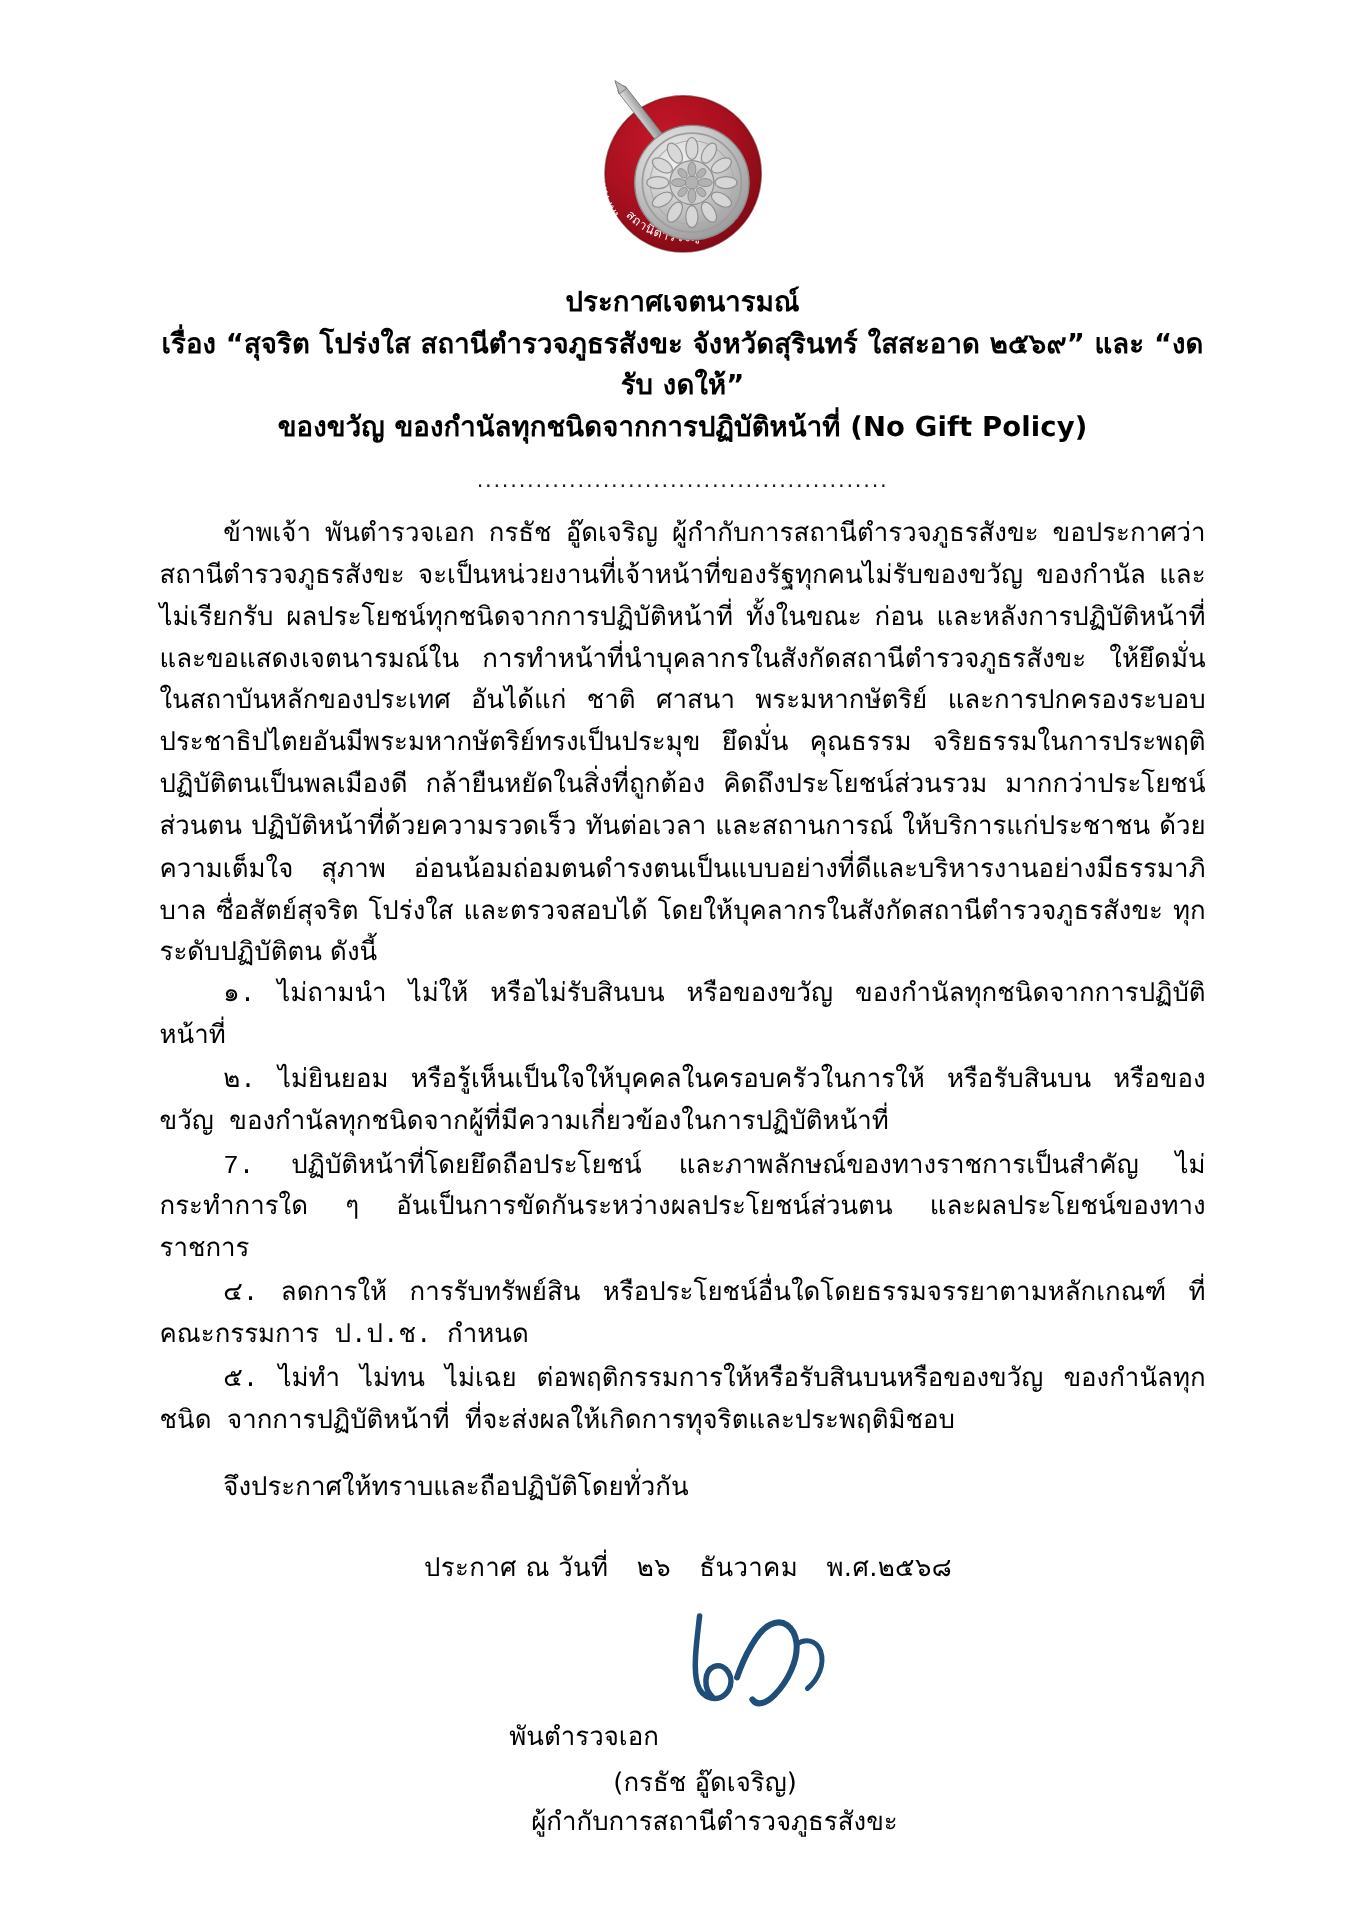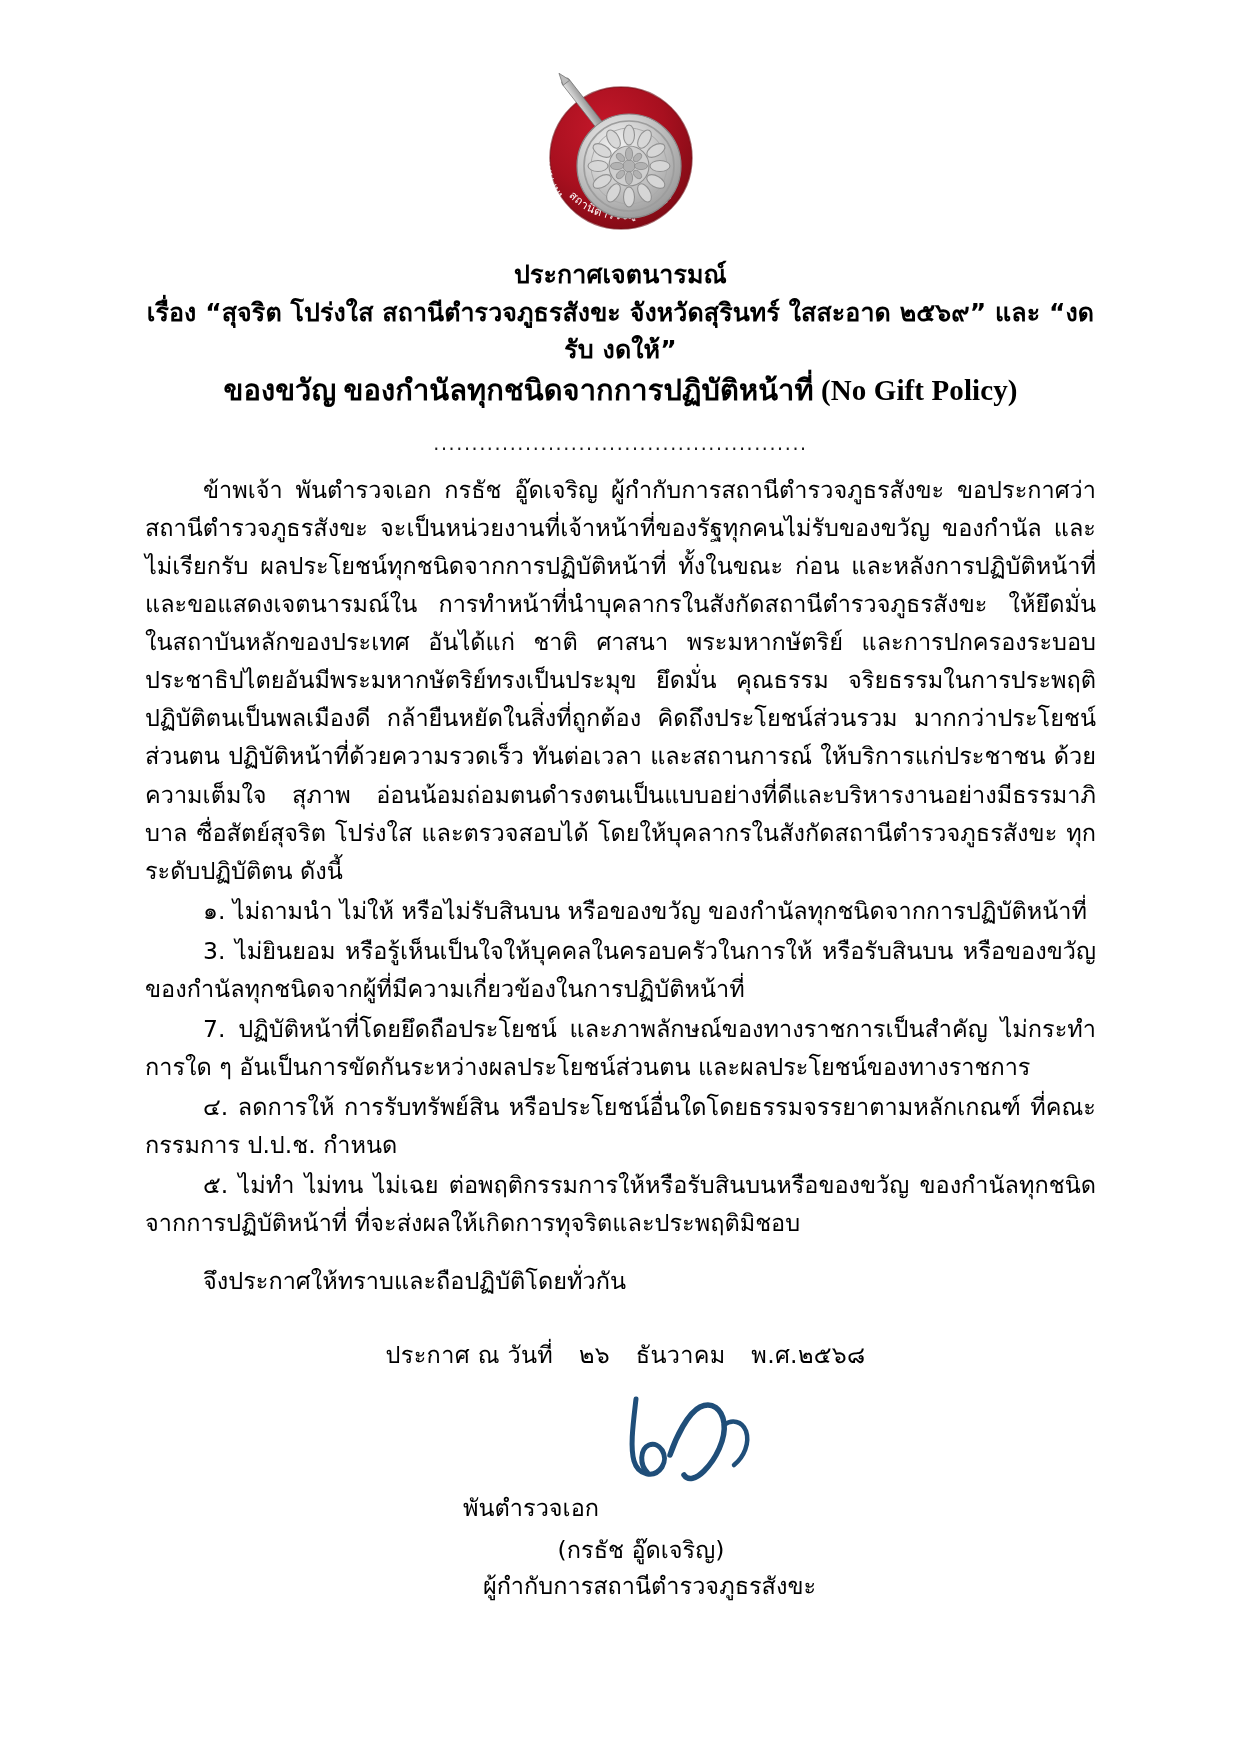--- a/index.html
+++ b/index.html
@@ -44,21 +44,21 @@
     text-align: center;
     margin-top: 18px;
   }
   .title-line {
     font-weight: bold;
     line-height: 1.5;
     letter-spacing: 0.1px;
   }
   .title-1 { font-size: 25px; margin-top: 12px; }
   .title-2 { font-size: 25px; }
-  .title-3 { font-size: 29px; font-family: Liberation Serif, serif; }
+  .title-3 { font-size: 25px; }
 
   .dots {
     text-align: center;
     margin-top: 22px;
     margin-bottom: 6px;
     font-size: 19px;
     letter-spacing: 1.6px;
     color: #1a1a1a;
     line-height: 1;
   }
@@ -75,20 +75,21 @@
     text-indent: 0;
     margin: 0;
   }
   .para.lead { }
   .indent-first { display: inline-block; width: 58px; }
 
   .list-item {
     text-align: justify;
     margin: 0;
     margin-top: 2px;
+    font-family: Liberation Mono, monospace;
   }
   .li-indent { display: inline-block; width: 58px; }
 
   .closing {
     margin-top: 20px;
     font-size: 23.5px;
     line-height: 1.62;
   }
   .closing .li-indent { width: 58px; }
 
@@ -231,21 +232,21 @@
   </div>
 
   <div class="dots">.................................................</div>
 
   <div class="body-block">
 
     <p class="para lead"><span class="indent-first"></span><span>ข้าพเจ้า  พันตำรวจเอก  กรธัช  อู๊ดเจริญ  ผู้กำกับการสถานีตำรวจภูธรสังขะ  ขอประกาศว่า สถานีตำรวจภูธรสังขะ  จะเป็นหน่วยงานที่เจ้าหน้าที่ของรัฐทุกคนไม่รับของขวัญ  ของกำนัล  และไม่เรียกรับ ผลประโยชน์ทุกชนิดจากการปฏิบัติหน้าที่ ทั้งในขณะ ก่อน และหลังการปฏิบัติหน้าที่ และขอแสดงเจตนารมณ์ใน การทำหน้าที่นำบุคลากรในสังกัดสถานีตำรวจภูธรสังขะ  ให้ยึดมั่นในสถาบันหลักของประเทศ  อันได้แก่  ชาติ ศาสนา  พระมหากษัตริย์  และการปกครองระบอบประชาธิปไตยอันมีพระมหากษัตริย์ทรงเป็นประมุข  ยึดมั่น คุณธรรม จริยธรรมในการประพฤติปฏิบัติตนเป็นพลเมืองดี กล้ายืนหยัดในสิ่งที่ถูกต้อง คิดถึงประโยชน์ส่วนรวม มากกว่าประโยชน์ส่วนตน ปฏิบัติหน้าที่ด้วยความรวดเร็ว ทันต่อเวลา และสถานการณ์ ให้บริการแก่ประชาชน ด้วยความเต็มใจ สุภาพ อ่อนน้อมถ่อมตนดำรงตนเป็นแบบอย่างที่ดีและบริหารงานอย่างมีธรรมาภิบาล ซื่อสัตย์สุจริต โปร่งใส และตรวจสอบได้ โดยให้บุคลากรในสังกัดสถานีตำรวจภูธรสังขะ ทุกระดับปฏิบัติตน ดังนี้</span></p>
 
     <p class="list-item"><span class="li-indent"></span><span>๑. ไม่ถามนำ ไม่ให้ หรือไม่รับสินบน หรือของขวัญ ของกำนัลทุกชนิดจากการปฏิบัติหน้าที่</span></p>
 
-    <p class="list-item"><span class="li-indent"></span><span>3. ไม่ยินยอม หรือรู้เห็นเป็นใจให้บุคคลในครอบครัวในการให้ หรือรับสินบน หรือของขวัญ ของกำนัลทุกชนิดจากผู้ที่มีความเกี่ยวข้องในการปฏิบัติหน้าที่</span></p>
+    <p class="list-item"><span class="li-indent"></span><span>๒. ไม่ยินยอม หรือรู้เห็นเป็นใจให้บุคคลในครอบครัวในการให้ หรือรับสินบน หรือของขวัญ ของกำนัลทุกชนิดจากผู้ที่มีความเกี่ยวข้องในการปฏิบัติหน้าที่</span></p>
 
     <p class="list-item"><span class="li-indent"></span><span>7. ปฏิบัติหน้าที่โดยยึดถือประโยชน์ และภาพลักษณ์ของทางราชการเป็นสำคัญ ไม่กระทำการใด ๆ อันเป็นการขัดกันระหว่างผลประโยชน์ส่วนตน และผลประโยชน์ของทางราชการ</span></p>
 
     <p class="list-item"><span class="li-indent"></span><span>๔. ลดการให้ การรับทรัพย์สิน หรือประโยชน์อื่นใดโดยธรรมจรรยาตามหลักเกณฑ์ ที่คณะกรรมการ ป.ป.ช. กำหนด</span></p>
 
     <p class="list-item"><span class="li-indent"></span><span>๕. ไม่ทำ ไม่ทน ไม่เฉย ต่อพฤติกรรมการให้หรือรับสินบนหรือของขวัญ ของกำนัลทุกชนิด จากการปฏิบัติหน้าที่ ที่จะส่งผลให้เกิดการทุจริตและประพฤติมิชอบ</span></p>
 
     <div class="closing"><span class="li-indent"></span><span>จึงประกาศให้ทราบและถือปฏิบัติโดยทั่วกัน</span></div>
   </div>
 

